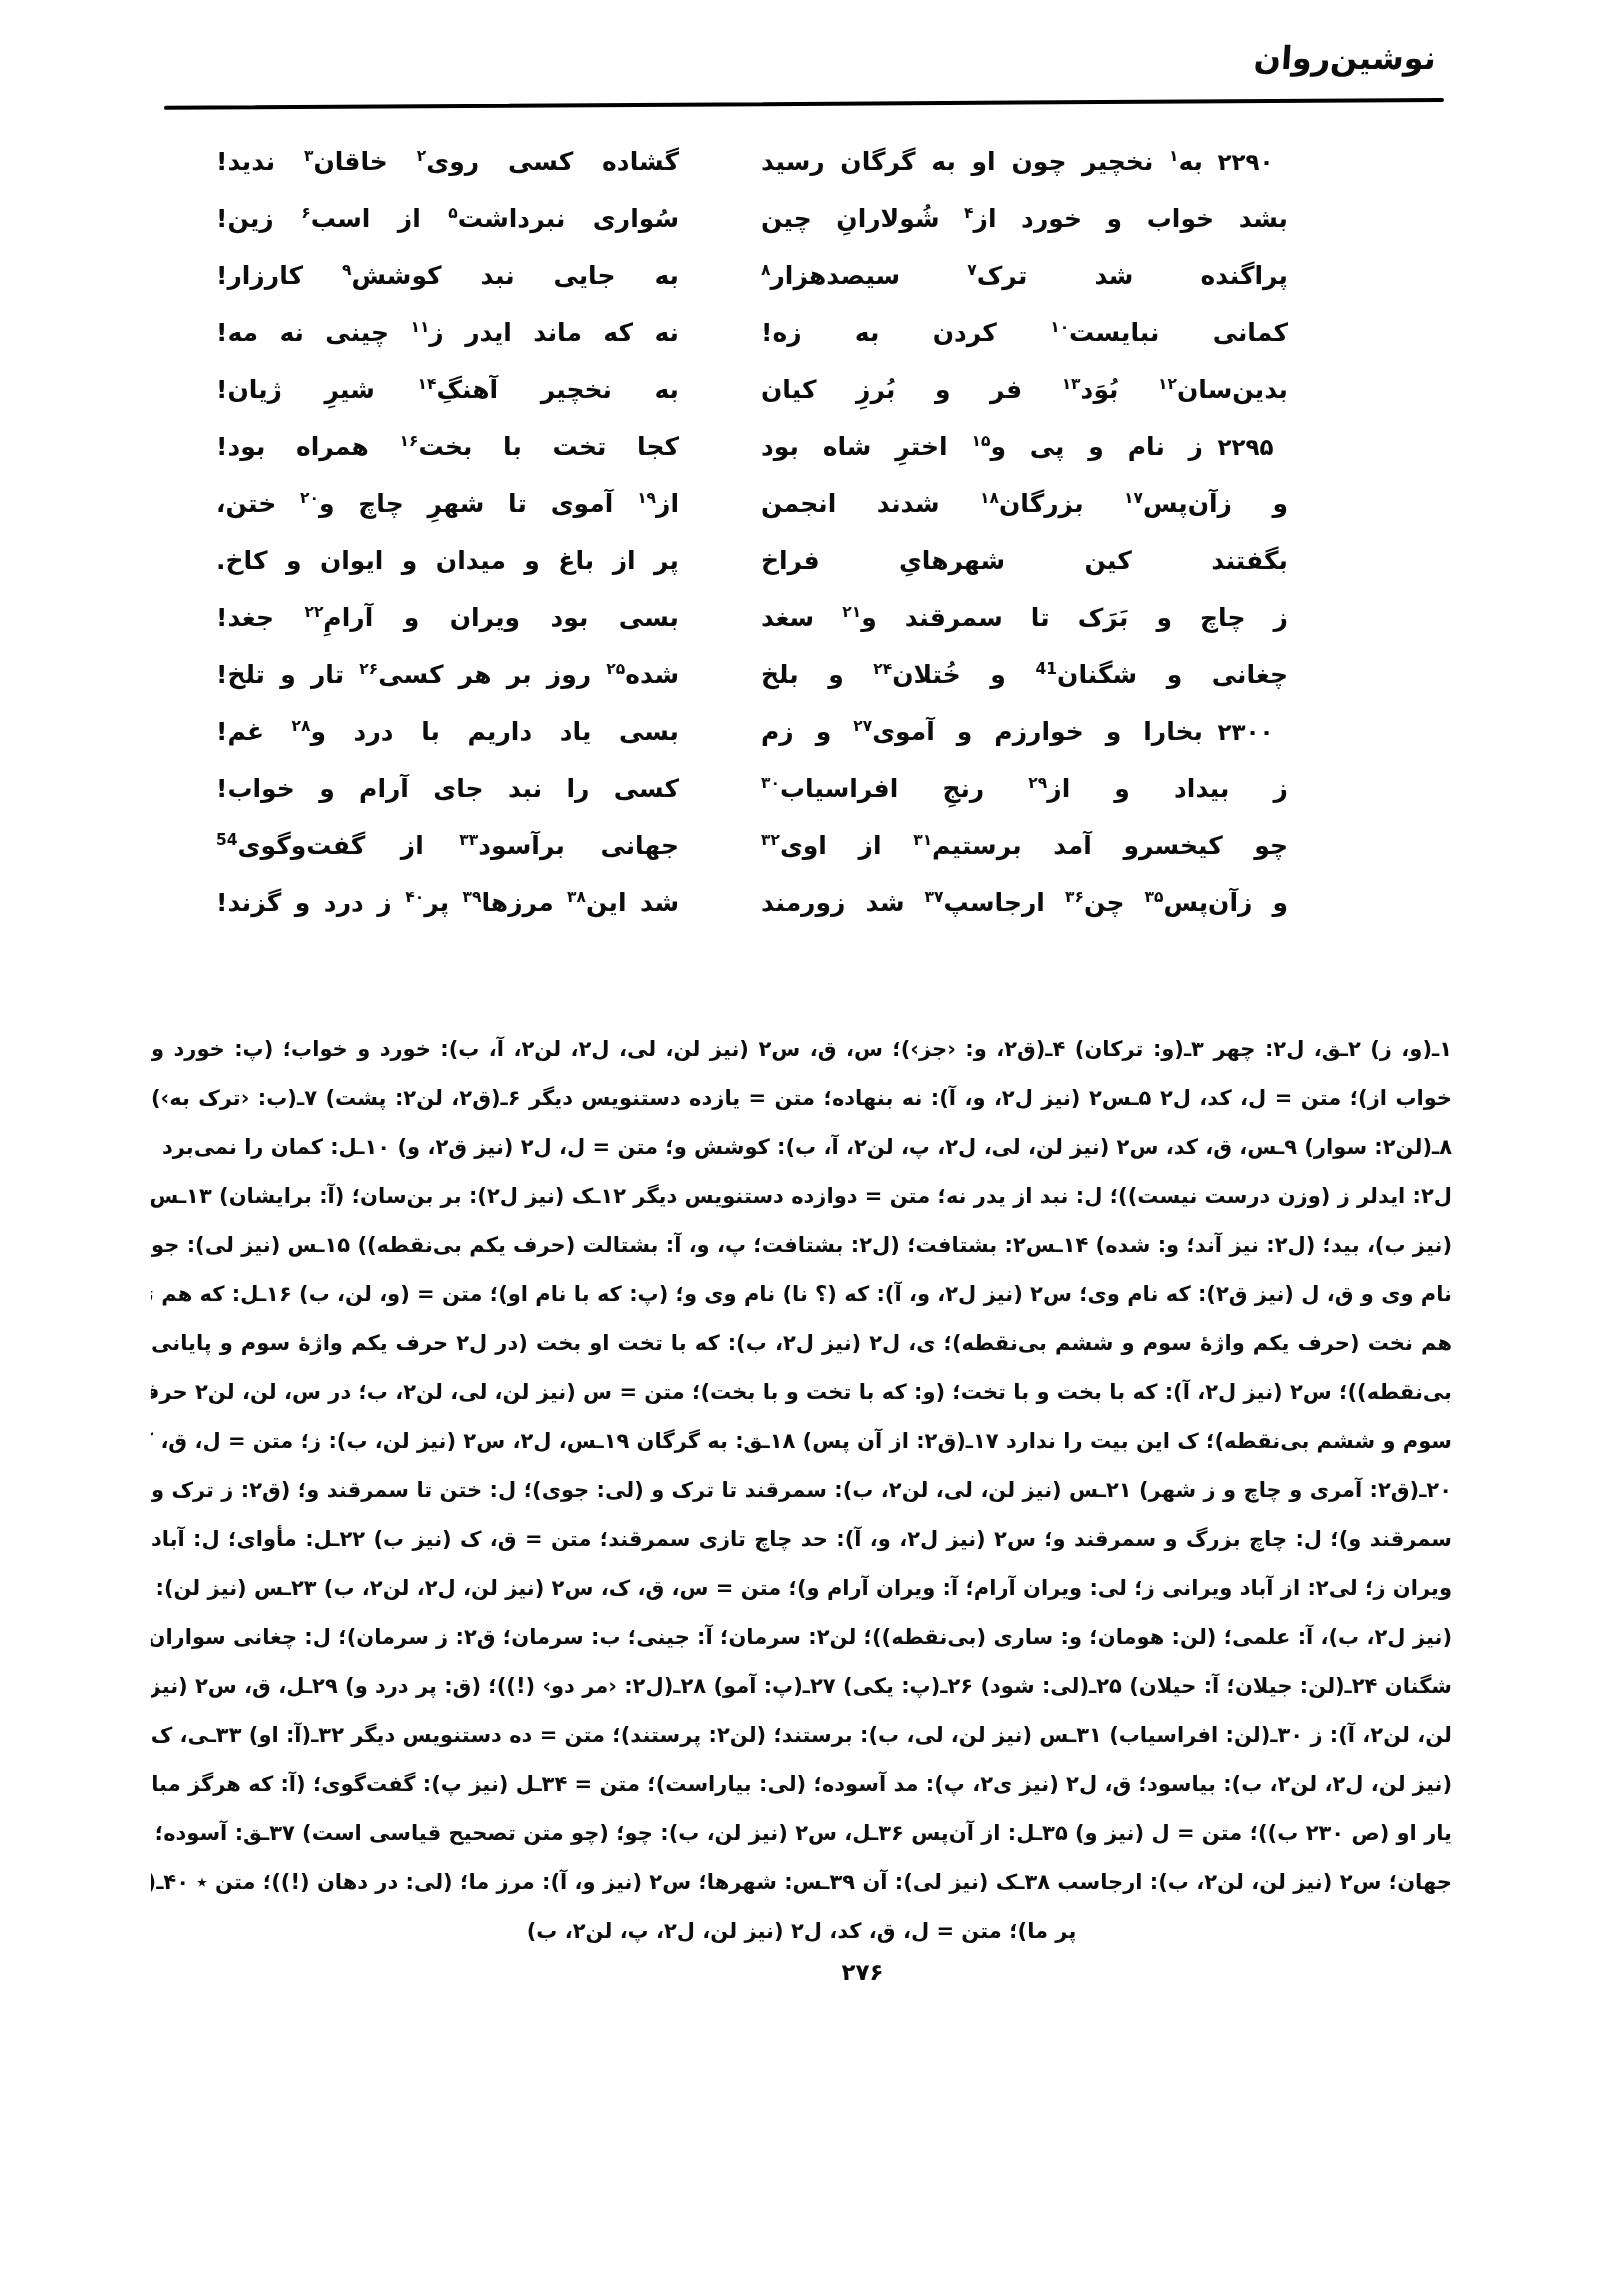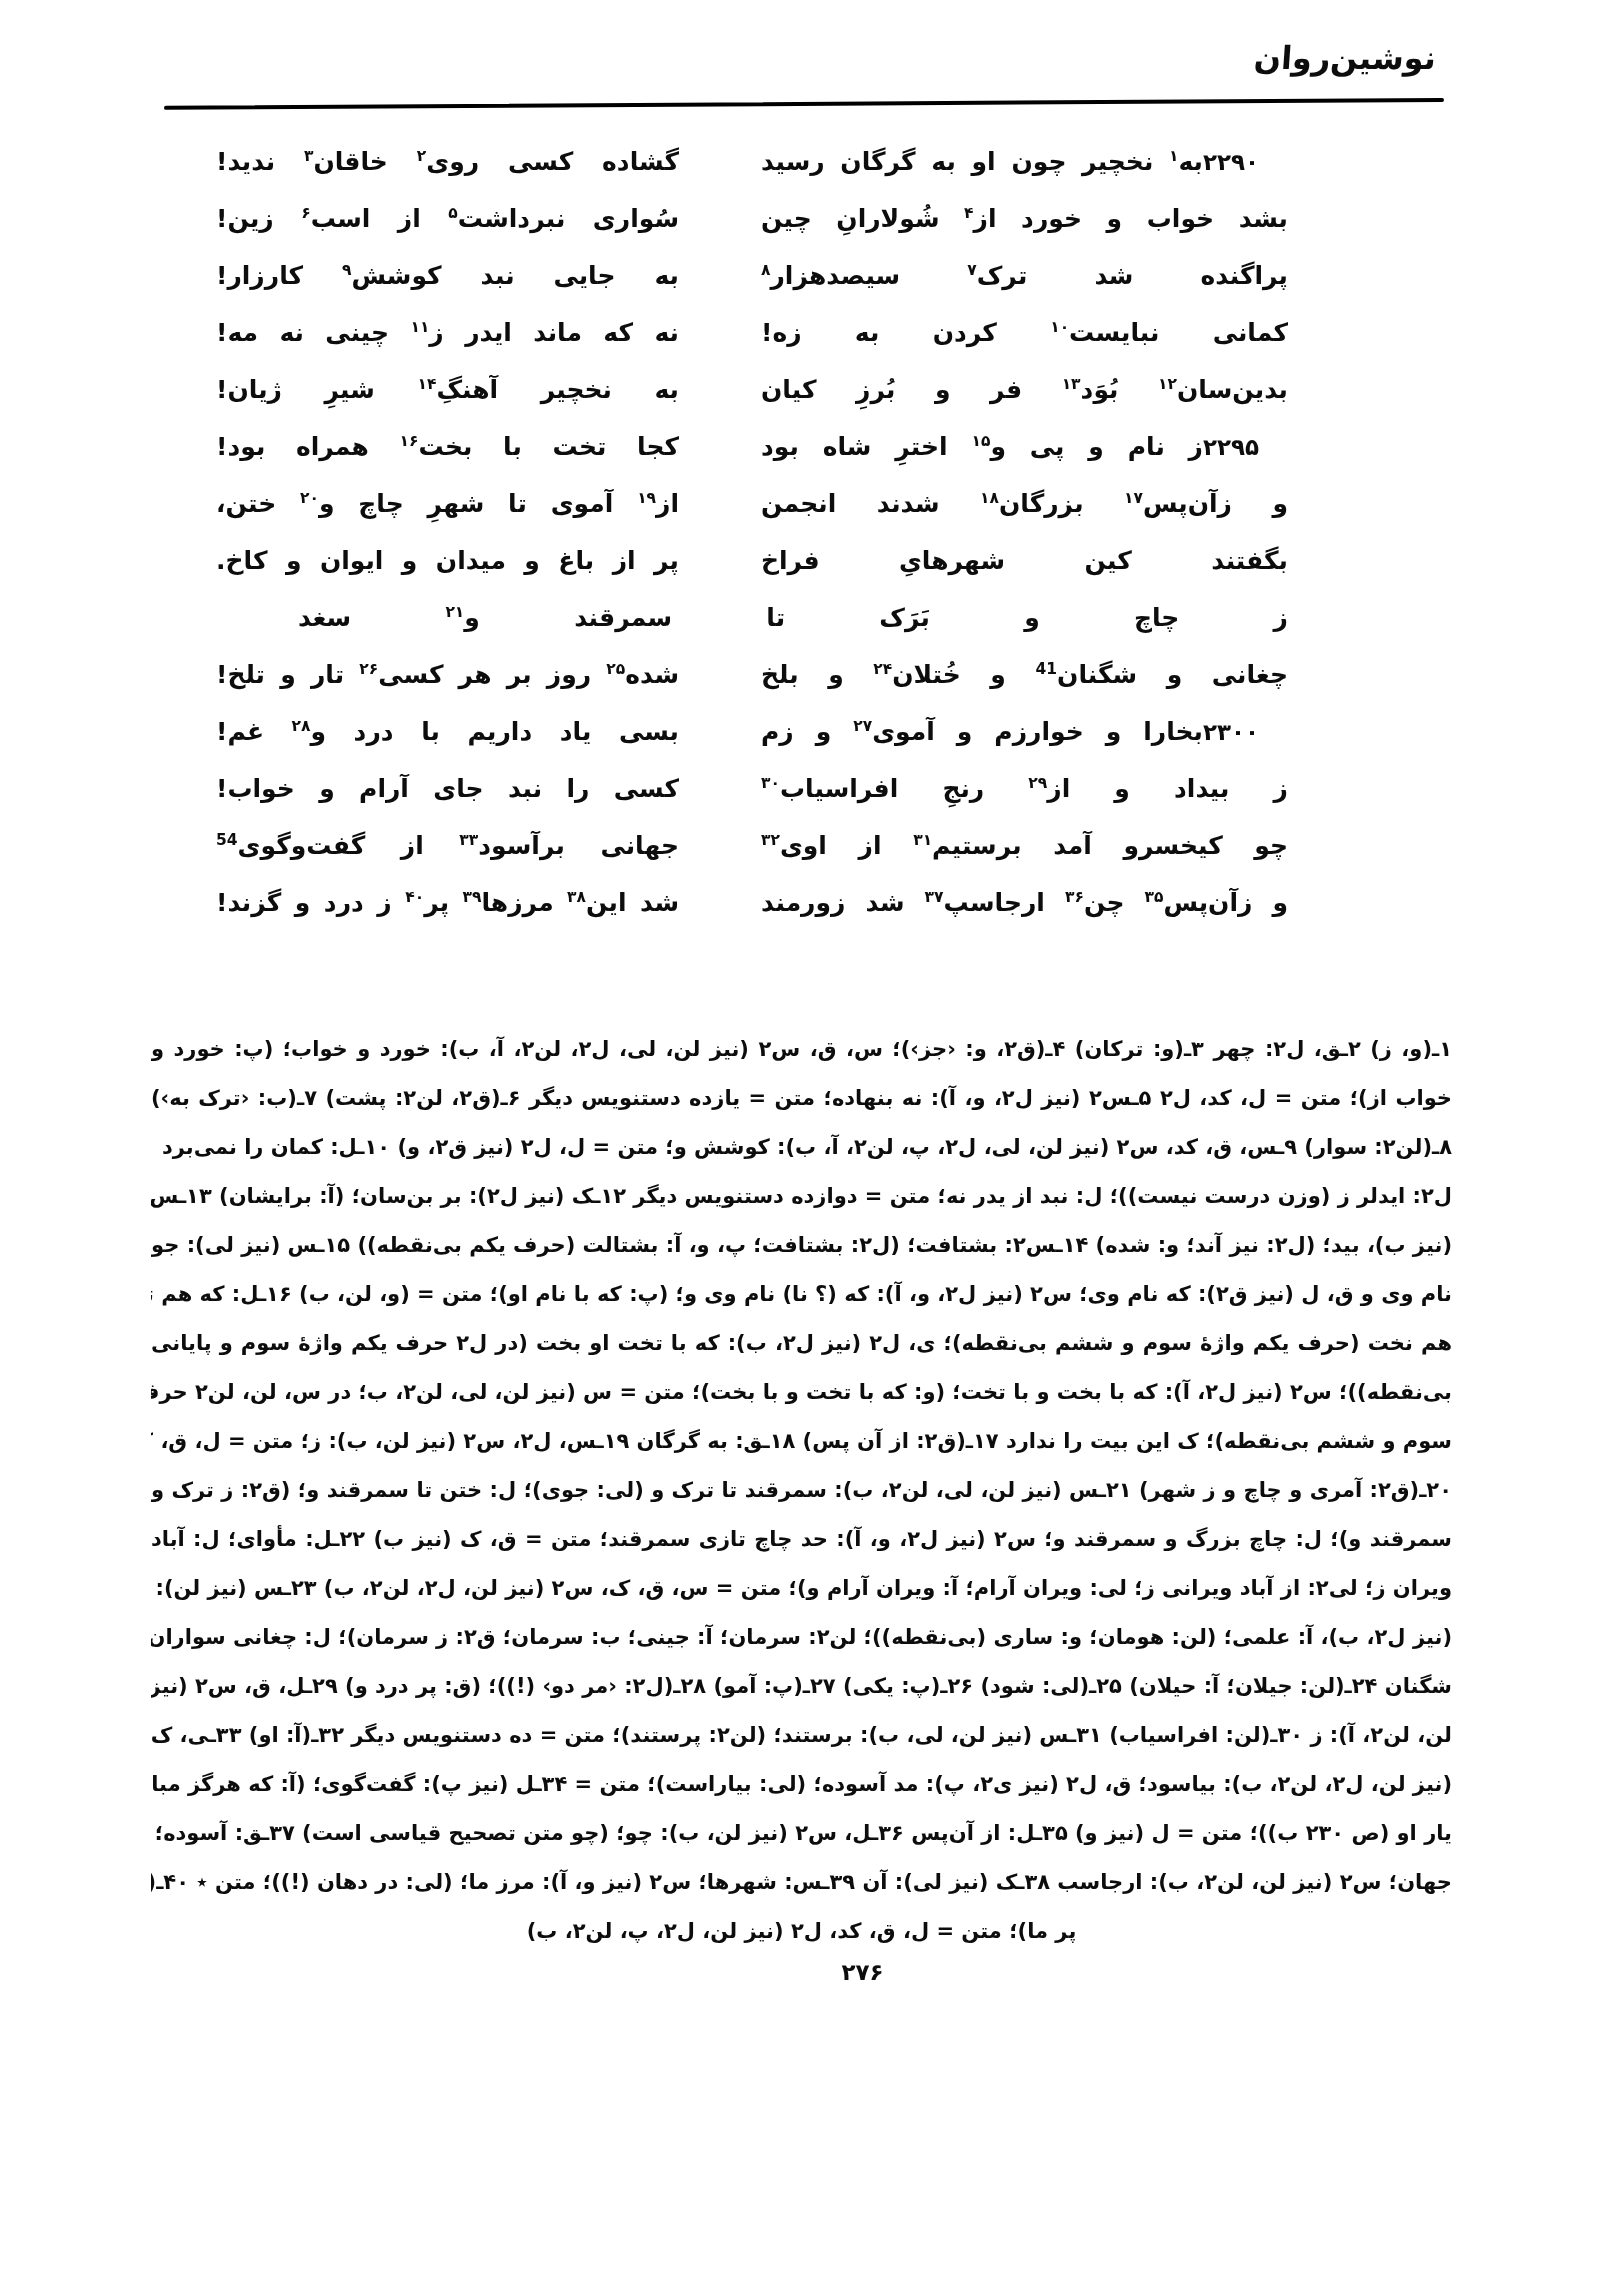--- a/index.html
+++ b/index.html
@@ -33,21 +33,21 @@
   }
   .verse{
     display:flex;flex-direction:row;align-items:baseline;
     height:57px;
     font-size:25px;font-weight:bold;
     white-space:nowrap;
   }
   .vnum{
     width:85px;flex:0 0 85px;
     font-size:23px;font-weight:bold;
-    text-align:left;
+    text-align:center;
   }
   .h{
     display:block;
     text-align:justify;text-align-last:justify;
     white-space:normal;
     overflow:hidden;height:39px;
   }
   .hr{flex:1 1 auto;}
   .gap{flex:0 0 82px;}
   .hl{flex:0 0 463px;width:463px;}
@@ -123,20 +123,21 @@
         <span class="h hl">از<sup>۱۹</sup> آموی تا شهرِ چاچ و<sup>۲۰</sup> ختن،</span>
       </div>
       <div class="verse">
         <span class="h hr">بگفتند کین شهرهایِ فراخ</span>
         <span class="gap"></span>
         <span class="h hl">پر از باغ و میدان و ایوان و کاخ.</span>
       </div>
       <div class="verse">
         <span class="h hr">ز چاچ و بَرَک تا سمرقند و<sup>۲۱</sup> سغد</span>
         <span class="gap"></span>
+        <span class="h hl">بسی بود ویران و آرامِ<sup>۲۲</sup> جغد!</span>
       </div>
       <div class="verse">
         <span class="h hr">چغانی و شگنان<sup>41</sup> و خُتلان<sup>۲۴</sup> و بلخ</span>
         <span class="gap"></span>
         <span class="h hl">شده<sup>۲۵</sup> روز بر هر کسی<sup>۲۶</sup> تار و تلخ!</span>
       </div>
       <div class="verse">
         <span class="vnum">۲۳۰۰</span>
         <span class="h hr">بخارا و خوارزم و آموی<sup>۲۷</sup> و زم</span>
         <span class="gap"></span>

